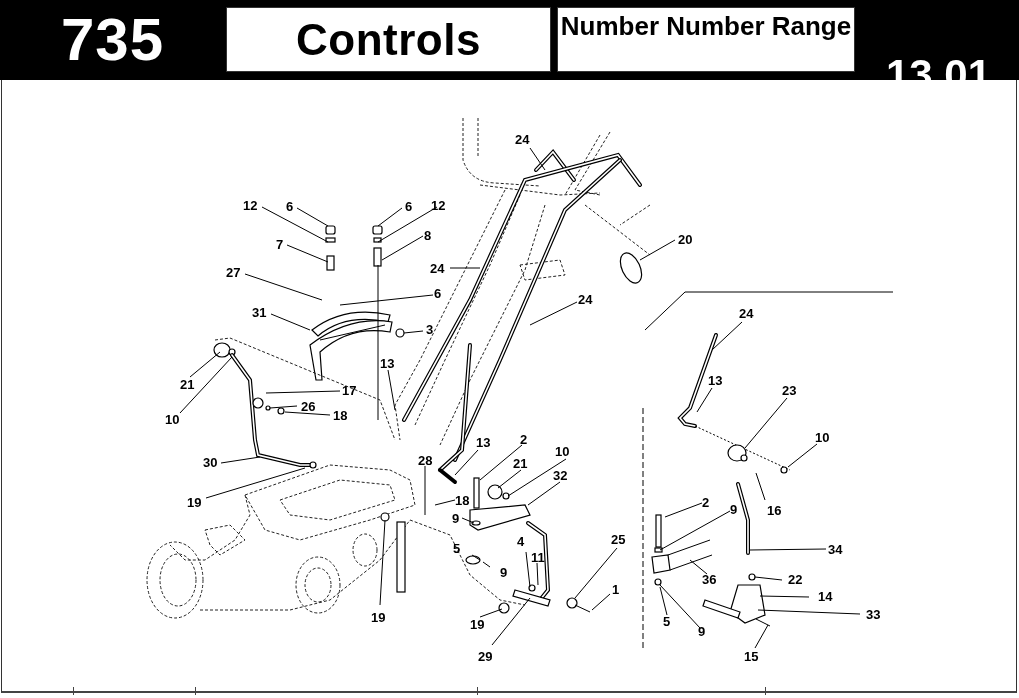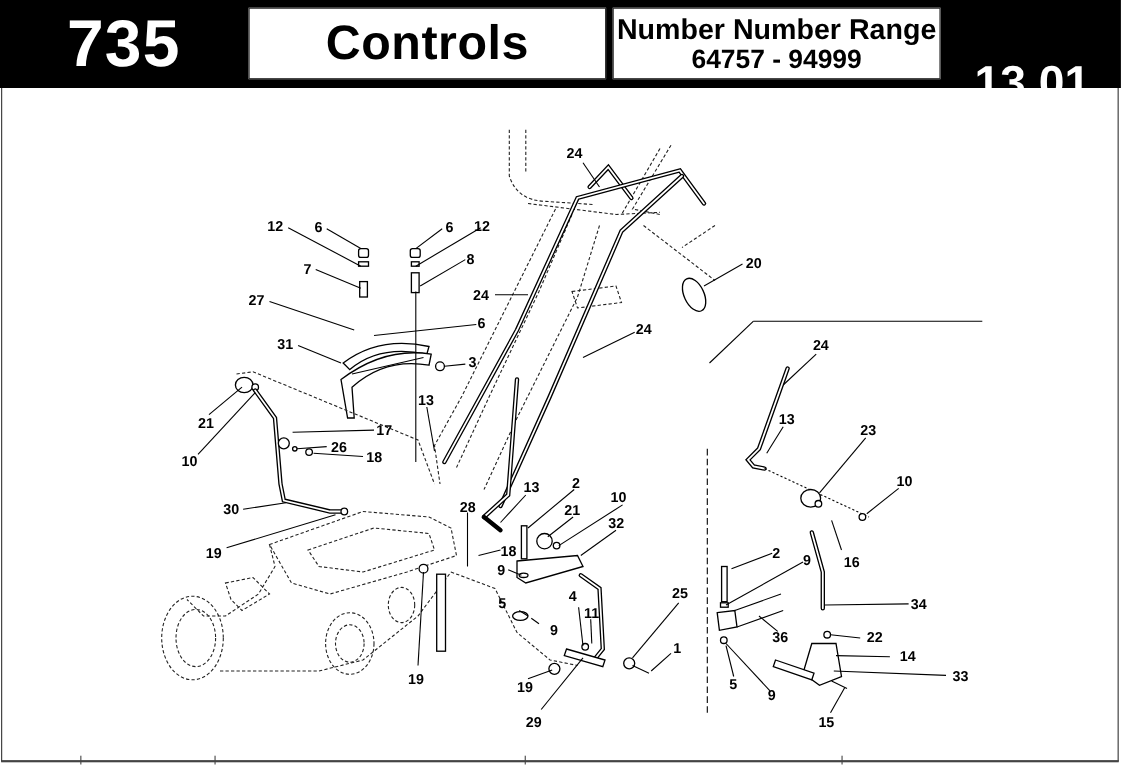--- a/index.html
+++ b/index.html
@@ -25,21 +25,20 @@
 </head>
 <body>
 
 <div class="header">
   <div class="model">735</div>
   <div class="title-box">
     <div class="title">Controls</div>
   </div>
   <div class="serial-box">
     <div class="serial-label">Number Number Range</div>
-    <div class="serial-range">64757  -  94999</div>
   </div>
   <div class="page-no">13.01</div>
 </div>
 
 <div class="frame"></div>
 <div class="bottom-ticks">
   <span style="left:73px"></span>
     <span style="left:195px"></span>
     <span style="left:477px"></span>
     <span style="left:765px"></span>

